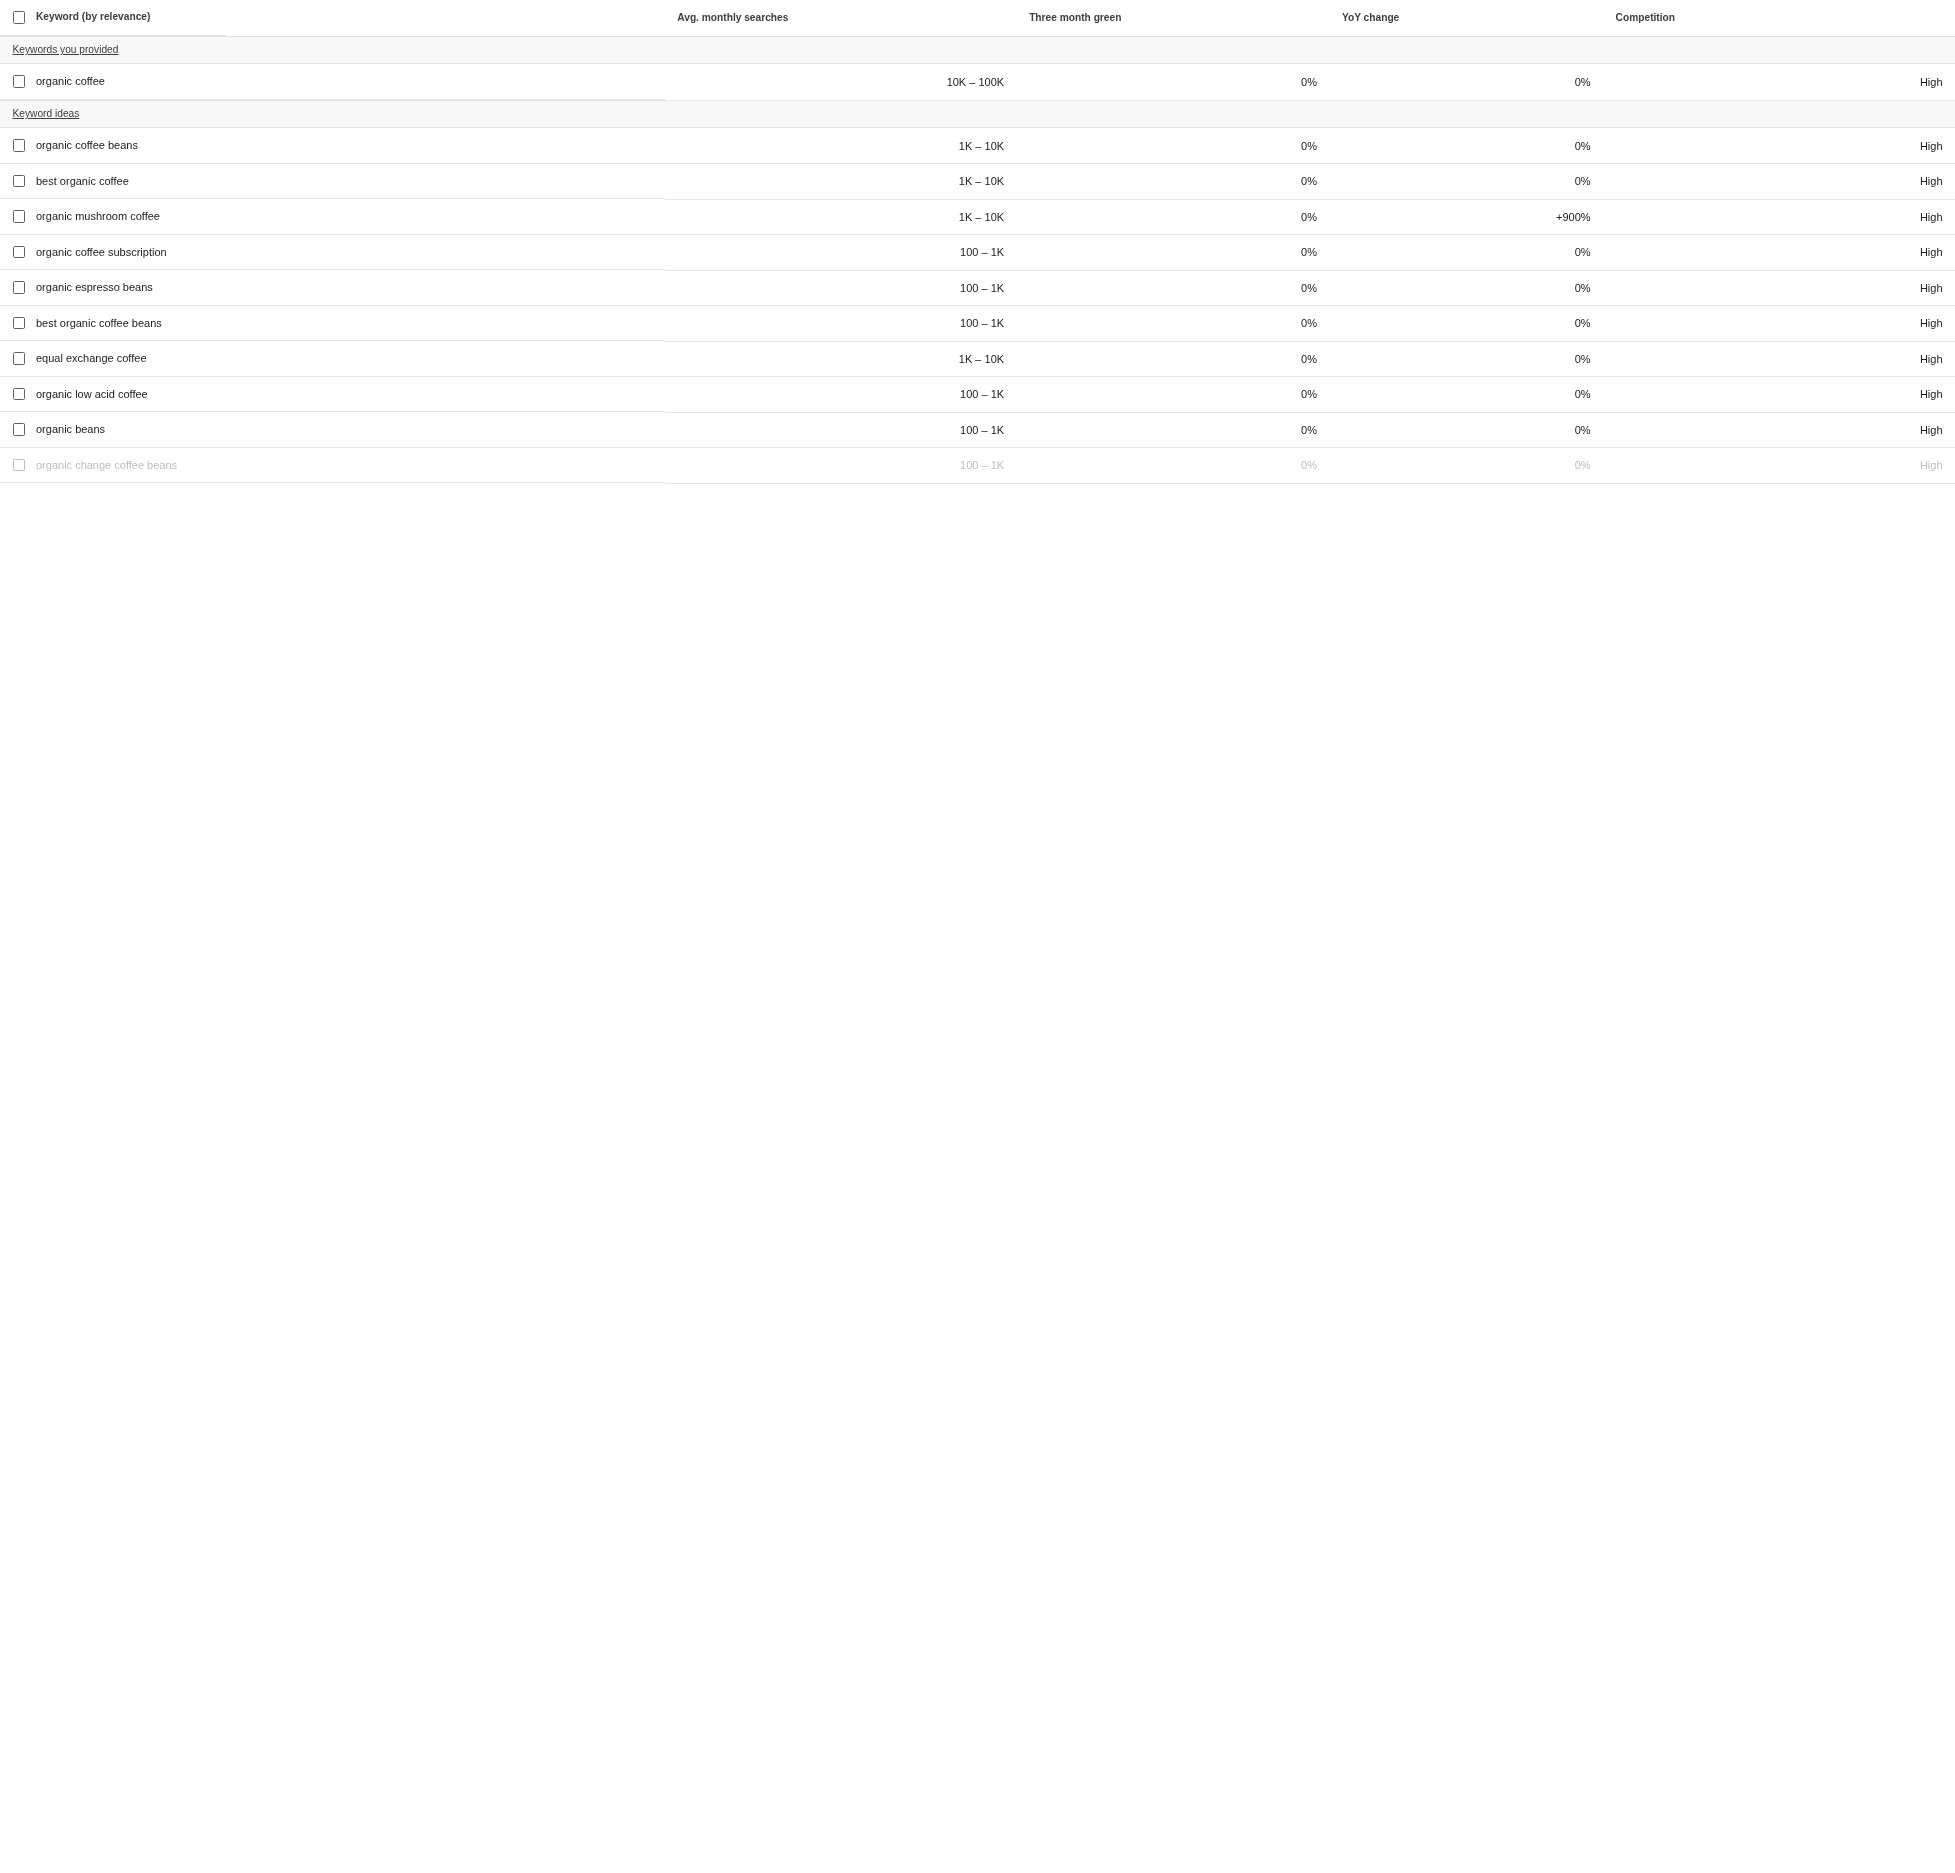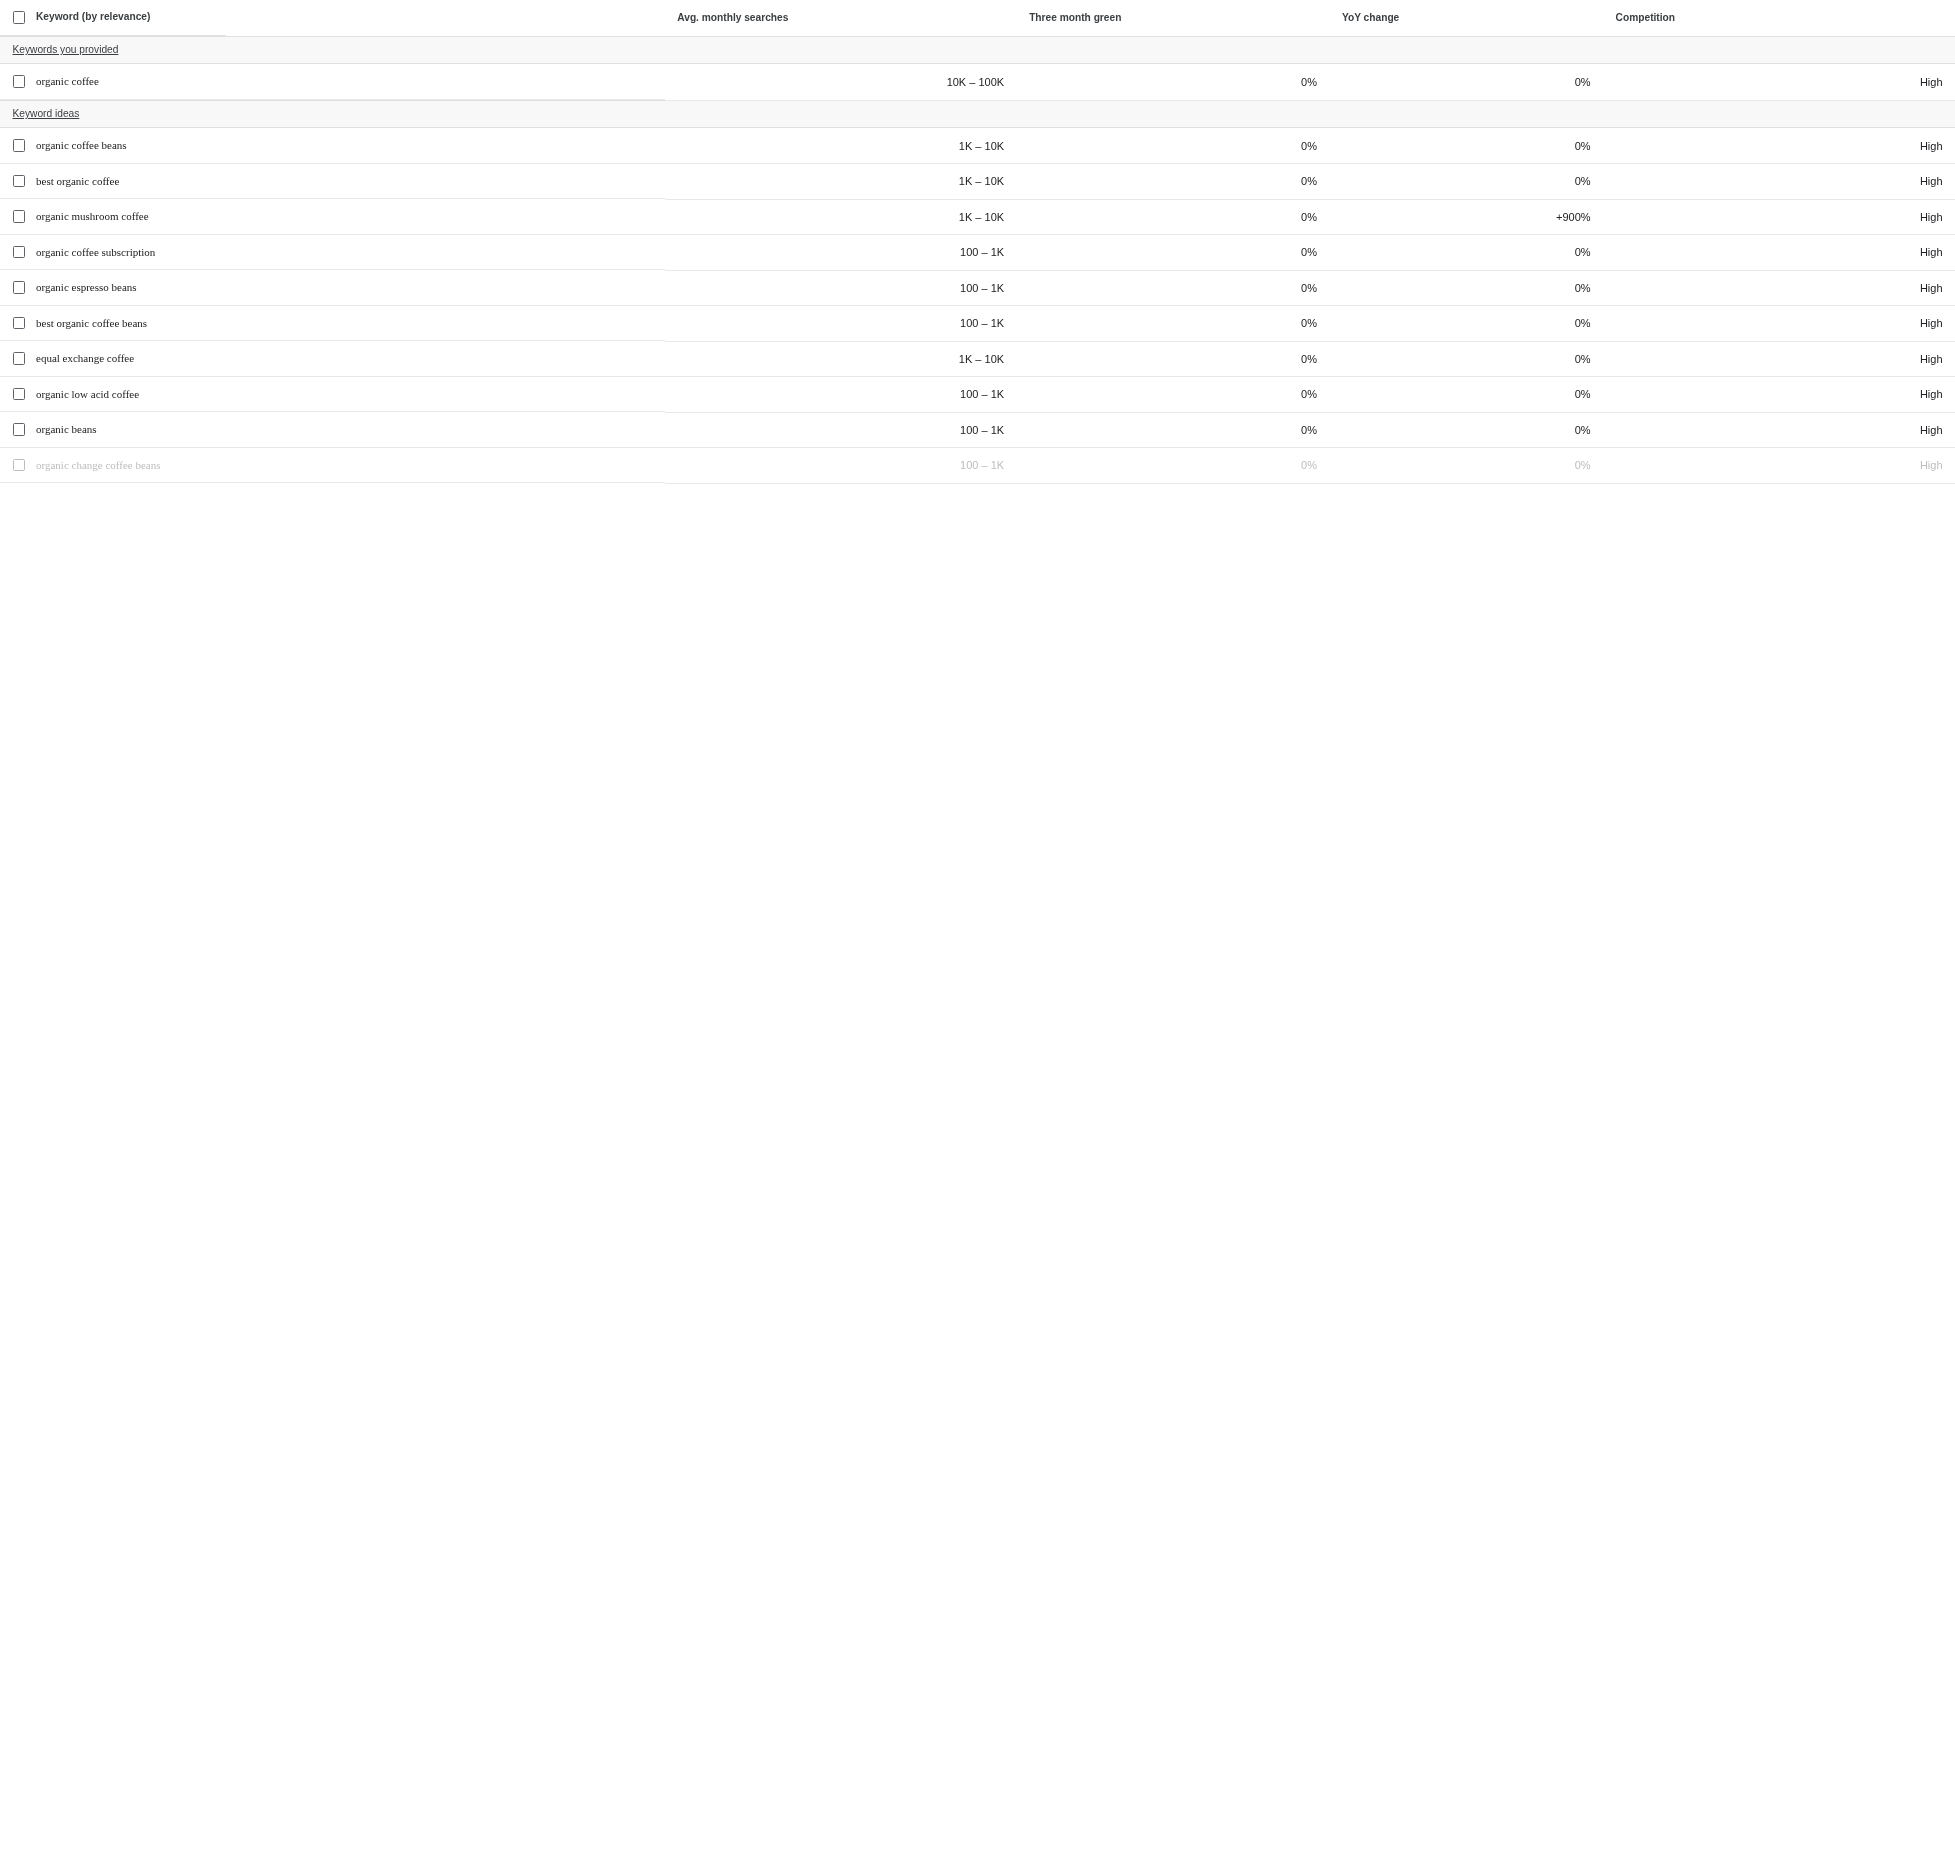--- a/index.html
+++ b/index.html
@@ -67,21 +67,20 @@
     }
 
     .data-row td:not(:first-child) {
       text-align: right;
     }
 
     .data-row td:first-child {
       display: flex;
       align-items: flex-start;
       gap: 9.4px;
-      font-family: Liberation Serif, serif;
     }
 
     .keyword-cell {
       display: flex;
       align-items: center;
       gap: 11px;
     }
 
     .checkbox {
       width: 12.5px;

